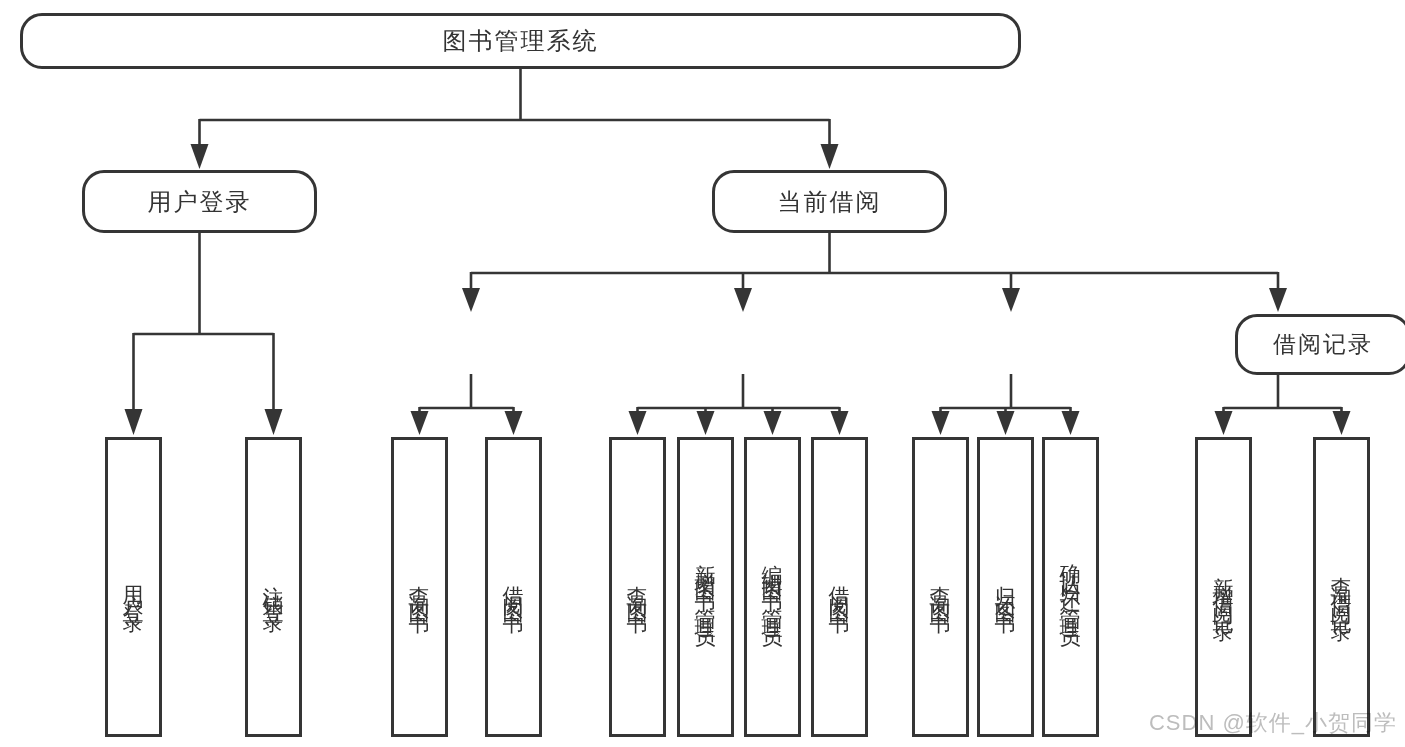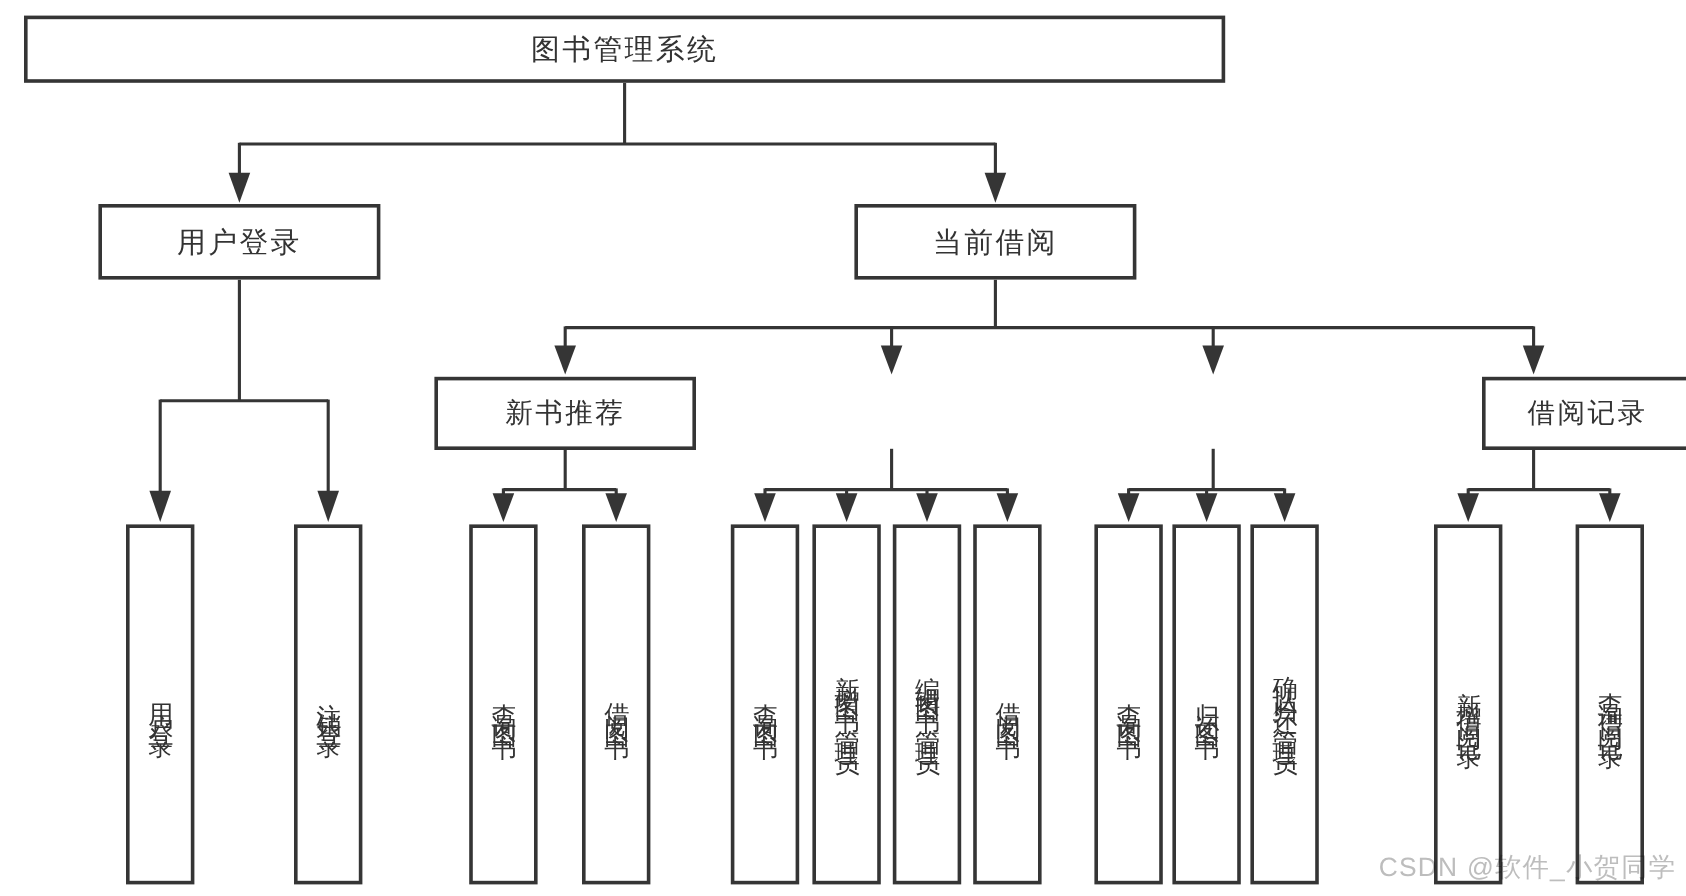--- a/index.html
+++ b/index.html
@@ -20,21 +20,21 @@
     position: absolute;
     box-sizing: border-box;
     border: 3px solid #353535;
     background: #ffffff;
     color: #333333;
     display: flex;
     align-items: center;
     justify-content: center;
     text-align: center;
   }
-  .h-label { letter-spacing: 2px; }
+  .h-label { letter-spacing: 2px; border-radius: 22px; }
   .root  { left: 20px;  top: 13px;  width: 1001px; height: 56px; font-size: 24px; }
   .lvl1  { top: 170px; width: 235px; height: 63px; font-size: 24px; }
   .lvl2  { top: 314px; height: 61px; font-size: 23px; }
   .leaf {
     top: 437px;
     width: 57px;
     height: 300px;
     font-size: 21px;
     writing-mode: vertical-rl;
     letter-spacing: 9px;
@@ -126,21 +126,20 @@
       <polygon points="1214.5,411 1232.5,411 1223.5,435"></polygon>
       <polygon points="1332.5,411 1350.5,411 1341.5,435"></polygon>
     </g>
   </svg>
 
   <div class="box root h-label">图书管理系统</div>
 
   <div class="box lvl1 h-label" style="left:82px">用户登录</div>
   <div class="box lvl1 h-label" style="left:712px">当前借阅</div>
 
-  <div class="box lvl2 h-label" style="left:362px;  width:218px">新书推荐</div>
   <div class="box lvl2 h-label" style="left:1235px; width:176px">借阅记录</div>
 
   <div class="box leaf" style="left:105px">用户登录</div>
   <div class="box leaf" style="left:245px">注销登录</div>
   <div class="box leaf" style="left:391px">查询图书</div>
   <div class="box leaf" style="left:485px">借阅图书</div>
   <div class="box leaf" style="left:609px">查询图书</div>
   <div class="box leaf" style="left:677px">新增图书（管理员）</div>
   <div class="box leaf" style="left:744px">编辑图书（管理员）</div>
   <div class="box leaf" style="left:811px">借阅图书</div>

